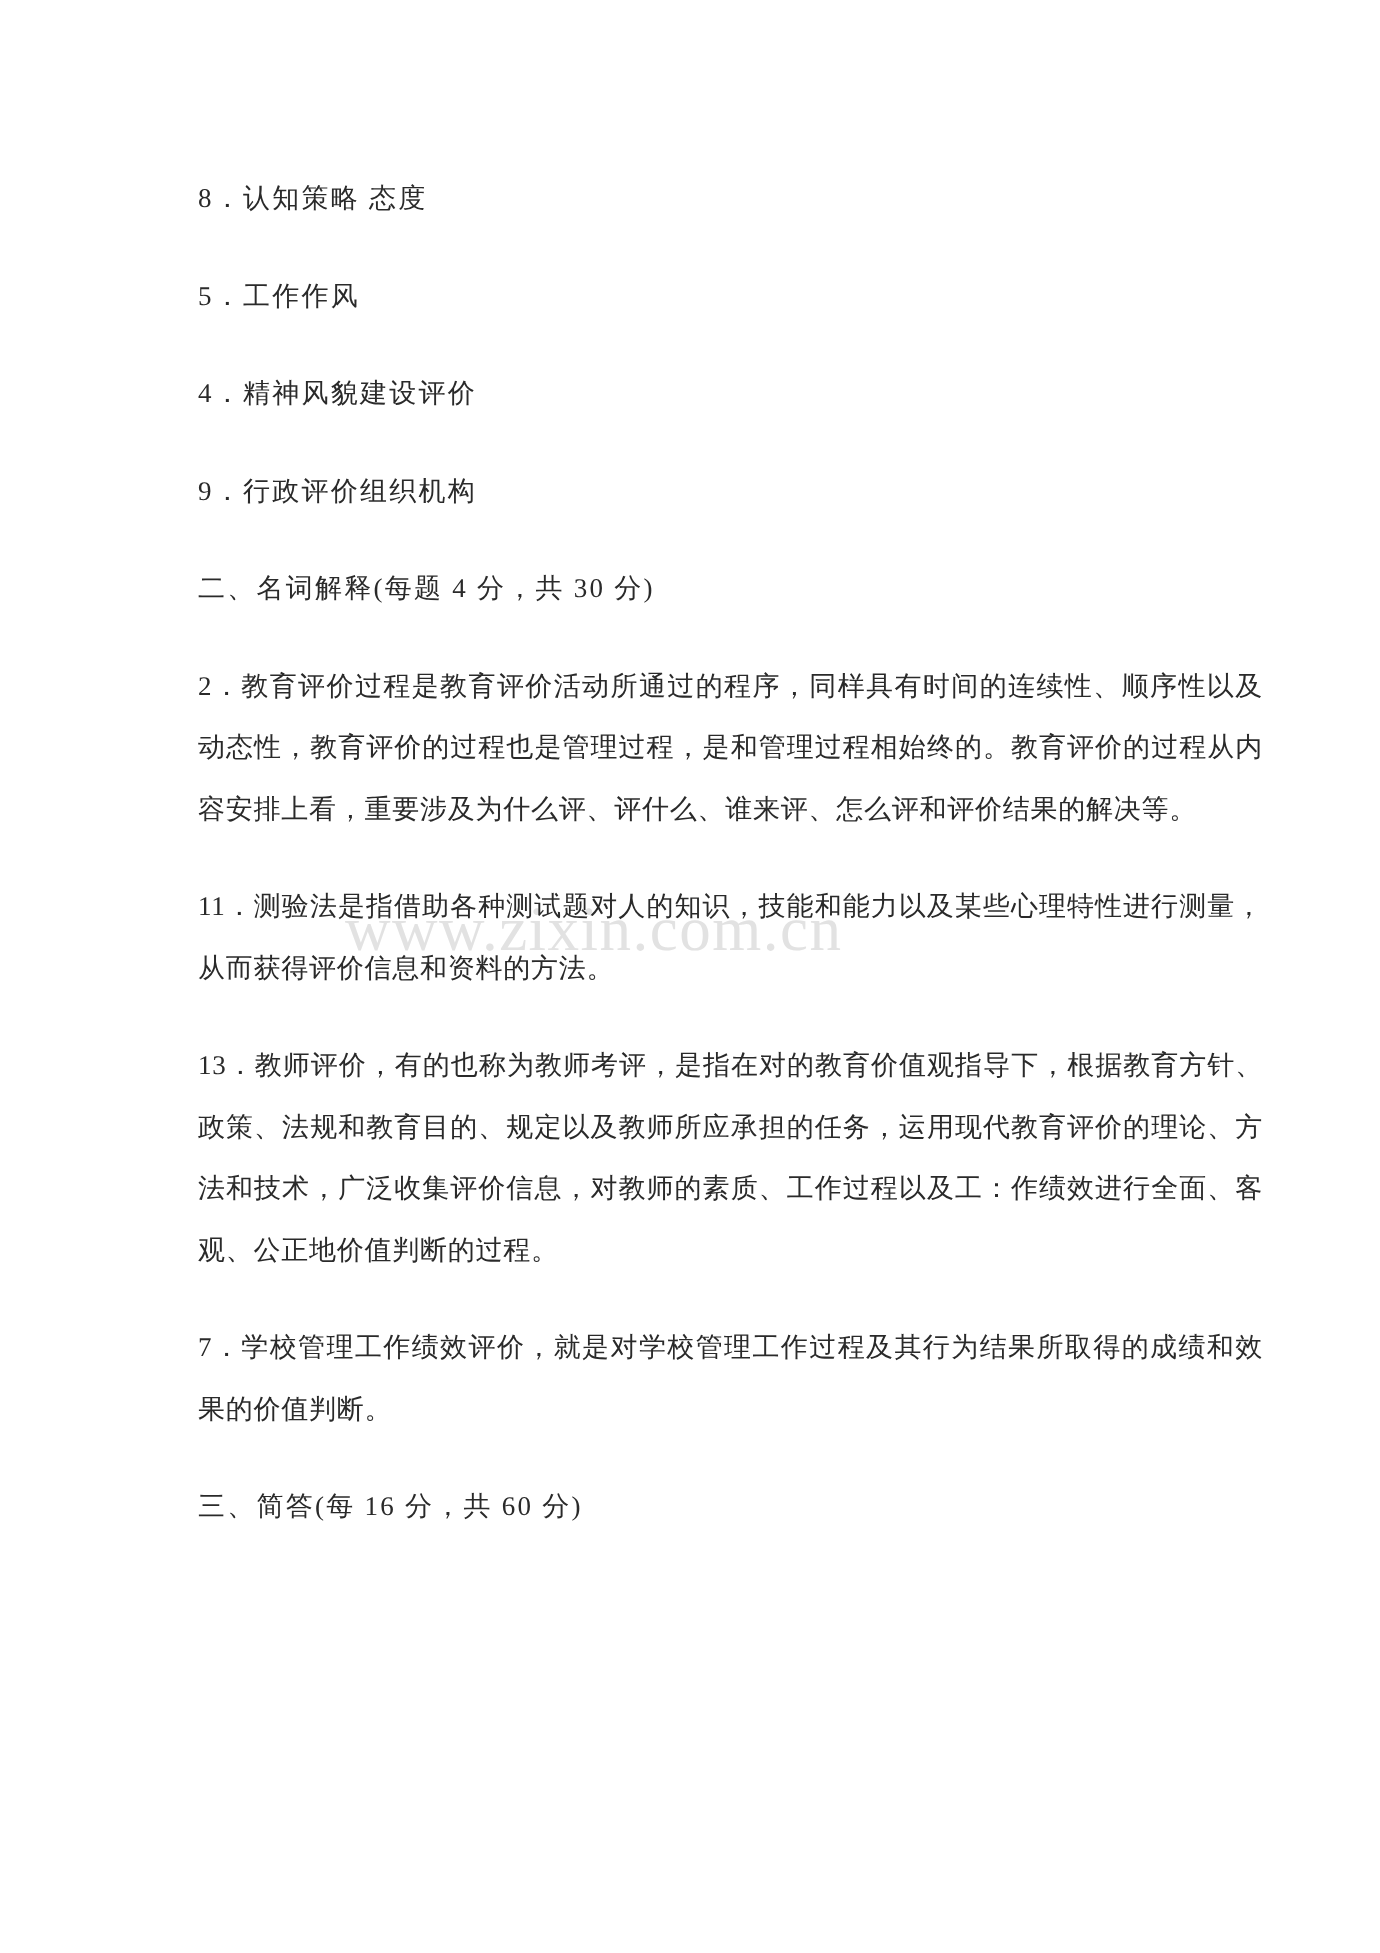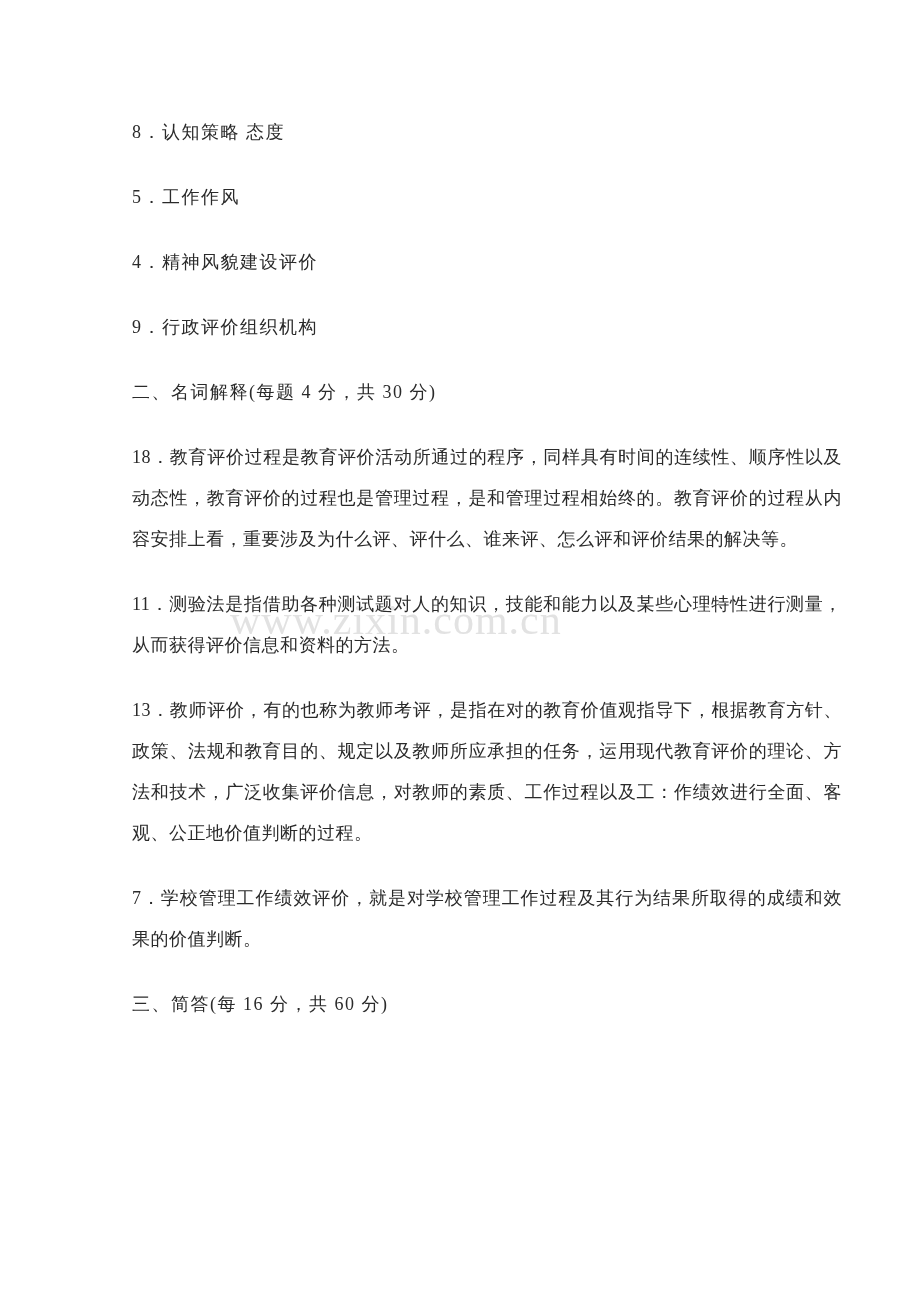--- a/index.html
+++ b/index.html
@@ -62,21 +62,21 @@
     <p class="block item">8．认知策略 态度</p>
 
     <p class="block item">5．工作作风</p>
 
     <p class="block item">4．精神风貌建设评价</p>
 
     <p class="block item">9．行政评价组织机构</p>
 
     <p class="block section">二、名词解释(每题 4 分，共 30 分)</p>
 
-    <p class="block paragraph">18．教育评价过程是教育评价活动所通过的程序，同样具有时间的连续性、顺序性以及动态性，教育评价的过程也是管理过程，是和管理过程相始终的。教育评价的过程从内容安排上看，重要涉及为什么评、评什么、谁来评、怎么评和评价结果的解决等。</p>
+    <p class="block paragraph">2．教育评价过程是教育评价活动所通过的程序，同样具有时间的连续性、顺序性以及动态性，教育评价的过程也是管理过程，是和管理过程相始终的。教育评价的过程从内容安排上看，重要涉及为什么评、评什么、谁来评、怎么评和评价结果的解决等。</p>
 
     <p class="block paragraph">11．测验法是指借助各种测试题对人的知识，技能和能力以及某些心理特性进行测量，从而获得评价信息和资料的方法。</p>
 
 
     <p class="block paragraph">13．教师评价，有的也称为教师考评，是指在对的教育价值观指导下，根据教育方针、政策、法规和教育目的、规定以及教师所应承担的任务，运用现代教育评价的理论、方法和技术，广泛收集评价信息，对教师的素质、工作过程以及工：作绩效进行全面、客观、公正地价值判断的过程。</p>
 
     <p class="block paragraph">7．学校管理工作绩效评价，就是对学校管理工作过程及其行为结果所取得的成绩和效果的价值判断。</p>
 
     <p class="block section">三、简答(每 16 分，共 60 分)</p>
 

